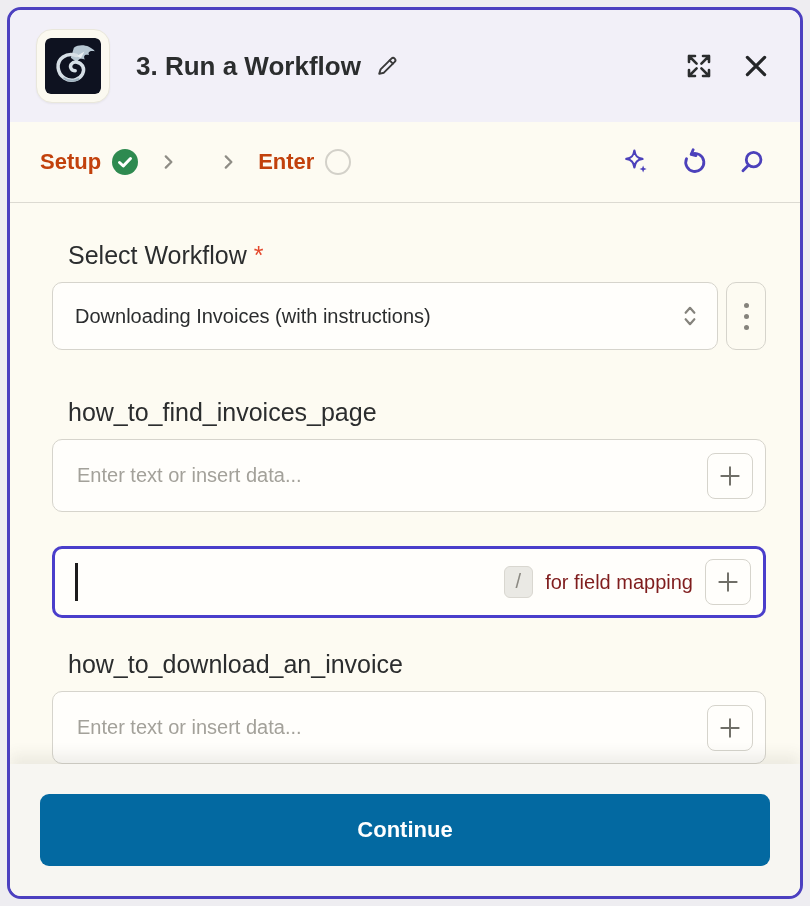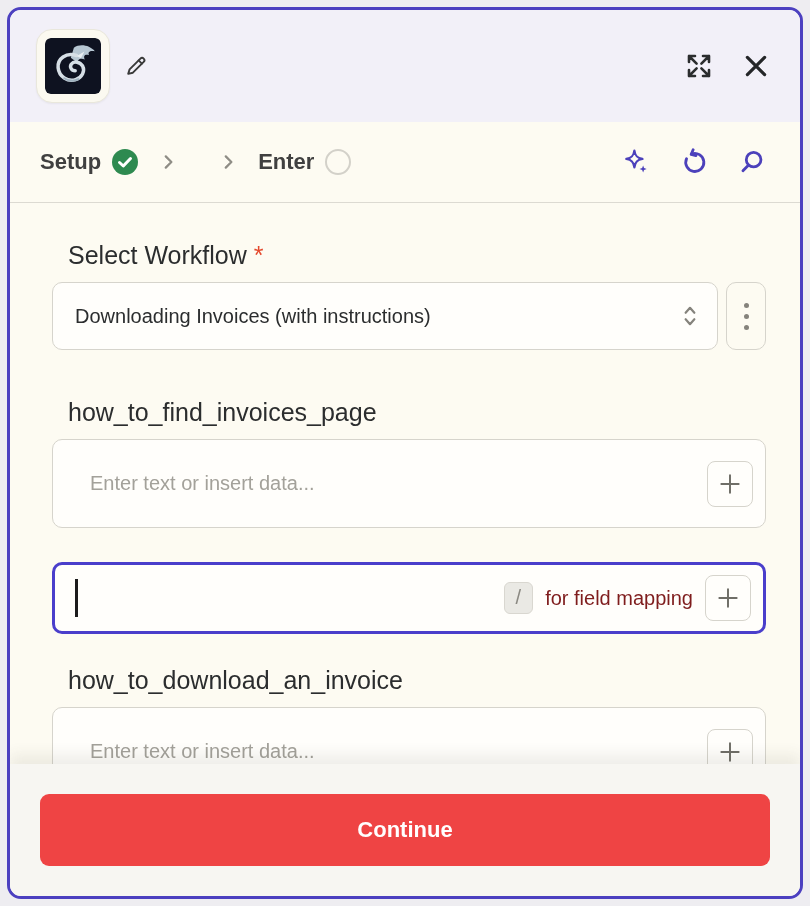--- a/index.html
+++ b/index.html
@@ -33,21 +33,21 @@
   .pencil-btn { margin-left:10px; }
   .hdr-spacer { flex:1; }
   .hdr .icon-btn + .icon-btn { margin-left:20px; }
   
   .tabs {
     flex:0 0 80px; background:#fdfbf2;
     border-bottom:1.5px solid #dcdad2;
     display:flex; align-items:center; padding:0 30px; position:relative;
   }
   .tab { display:flex; align-items:center; gap:11px; height:100%; position:relative; cursor:pointer; }
-  .tab-label { font-size:22px; font-weight:700; color:#404040; }
+  .tab-label { font-size:22px; font-weight:700; color:#c2410c; }
   .tab.active::after {
     content:""; position:absolute; left:-4px; right:-4px; bottom:-1.5px;
     height:5px; background:#4c40ba;
   }
   .tab-sep { margin:0 21px; display:flex; align-items:center; }
   .status-empty {
     width:26px; height:26px; border-radius:50%;
     border:2.5px solid #d3d1c9; box-sizing:border-box; background:transparent;
   }
   .tabs-actions { margin-left:auto; display:flex; align-items:center; gap:22px; }
@@ -65,24 +65,24 @@
   .select-value { font-size:20px; color:#2b2d2e; }
   .caret { position:absolute; right:18px; top:50%; transform:translateY(-50%); display:flex; }
   .kebab-btn {
     width:40px; height:68px; border:1.5px solid #d6d4cc; border-radius:10px;
     background:transparent; display:flex; flex-direction:column; gap:6px;
     align-items:center; justify-content:center; cursor:pointer; box-sizing:border-box;
   }
   .kebab-dot { width:5px; height:5px; border-radius:50%; background:#85837c; }
   .field { margin-bottom:34px; }
   .input-box {
-    position:relative; height:89px; background:#fffefb;
+    position:relative; height:73px; background:#fffefb;
     border:1.5px solid #d6d4cc; border-radius:10px;
     display:flex; align-items:center; box-sizing:border-box;
-    padding:0 72px 0 35px;
+    padding:0 72px 0 22px;
   }
   .input-box input {
     border:none; outline:none; background:transparent; width:100%;
     font-family:"Liberation Sans", sans-serif; font-size:20px; color:#2b2d2e;
   }
   .input-box input::placeholder { color:#a3a19a; opacity:1; }
   .input-box.focused { border:3px solid #4a3ecb; height:72px; padding:0 70px 0 20px; }
   .cursor-bar { width:2.5px; height:38px; background:#1c1c1c; animation:blink 1.1s steps(2) infinite; }
   @keyframes blink { 50% { opacity:0; } }
   .map-hint { margin-left:auto; display:flex; align-items:center; gap:12px; }
@@ -98,21 +98,21 @@
     cursor:pointer; box-sizing:border-box;
   }
   
   .panel-footer {
     flex:0 0 132px; background:#f7f6f2;
     display:flex; align-items:center; padding:0 30px;
     box-shadow:0 -9px 14px rgba(70,65,60,.09);
     position:relative; z-index:2;
   }
   .continue-btn {
-    width:100%; height:72px; background:#ef4444; color:#ffffff;
+    width:100%; height:72px; background:#0369a1; color:#ffffff;
     font-family:"Liberation Sans", sans-serif; font-size:22px; font-weight:700;
     border:none; border-radius:9px; cursor:pointer;
   }
 </style>
 </head>
 <body>
 
 <div class="panel">
 
   <div class="hdr">
@@ -120,20 +120,21 @@
       <span style="display:flex;">
         <svg viewBox="0 0 64 64" width="56" height="56">
           <rect width="64" height="64" rx="6" fill="#0e1220"></rect>
           <path d="M33 11 C40 6 51 8 57 15 C51 14 48.5 16 50.5 19.5 C45.5 18 43.5 20.5 45.5 24.5 C40.5 22.5 36.5 24.5 37.5 28.5 L29.5 22.5 Z" fill="#b6c6d2"></path>
           <path d="M36 20 C24 16 14 24 15 34 C16 44 26 50.5 35 47.5 C42.4 45 46 38 43 32 C40 27 33 26 30 30 C28 33 30 37.5 34.5 37.5" fill="none" stroke="#d6dfe6" stroke-width="4" stroke-linecap="round"></path>
           <path d="M36.5 20.5 L45 15.5 L41 23 Z" fill="#e9eff3"></path>
           <path d="M22 46 C26 49 33 50 38 47" fill="none" stroke="#9db0bd" stroke-width="2.4" stroke-linecap="round"></path>
         </svg>
       </span>
     </div>
+    <div class="hdr-title">3. Run a Workflow</div>
     <button class="icon-btn pencil-btn">
       <span style="display:flex;">
         <svg viewBox="0 0 24 24" width="24" height="24" fill="none" stroke="#3a3a3a" stroke-width="1.9" stroke-linejoin="round" stroke-linecap="round">
           <path d="M4.2 19.8 L5.6 15.4 L16.4 4.6 C17.3 3.7 18.8 3.7 19.7 4.6 C20.6 5.5 20.6 7 19.7 7.9 L8.9 18.7 L4.2 19.8 Z"></path>
           <path d="M14.6 6.4 L17.9 9.7"></path>
         </svg>
       </span>
     </button>
     <div class="hdr-spacer"></div>
     <button class="icon-btn">

